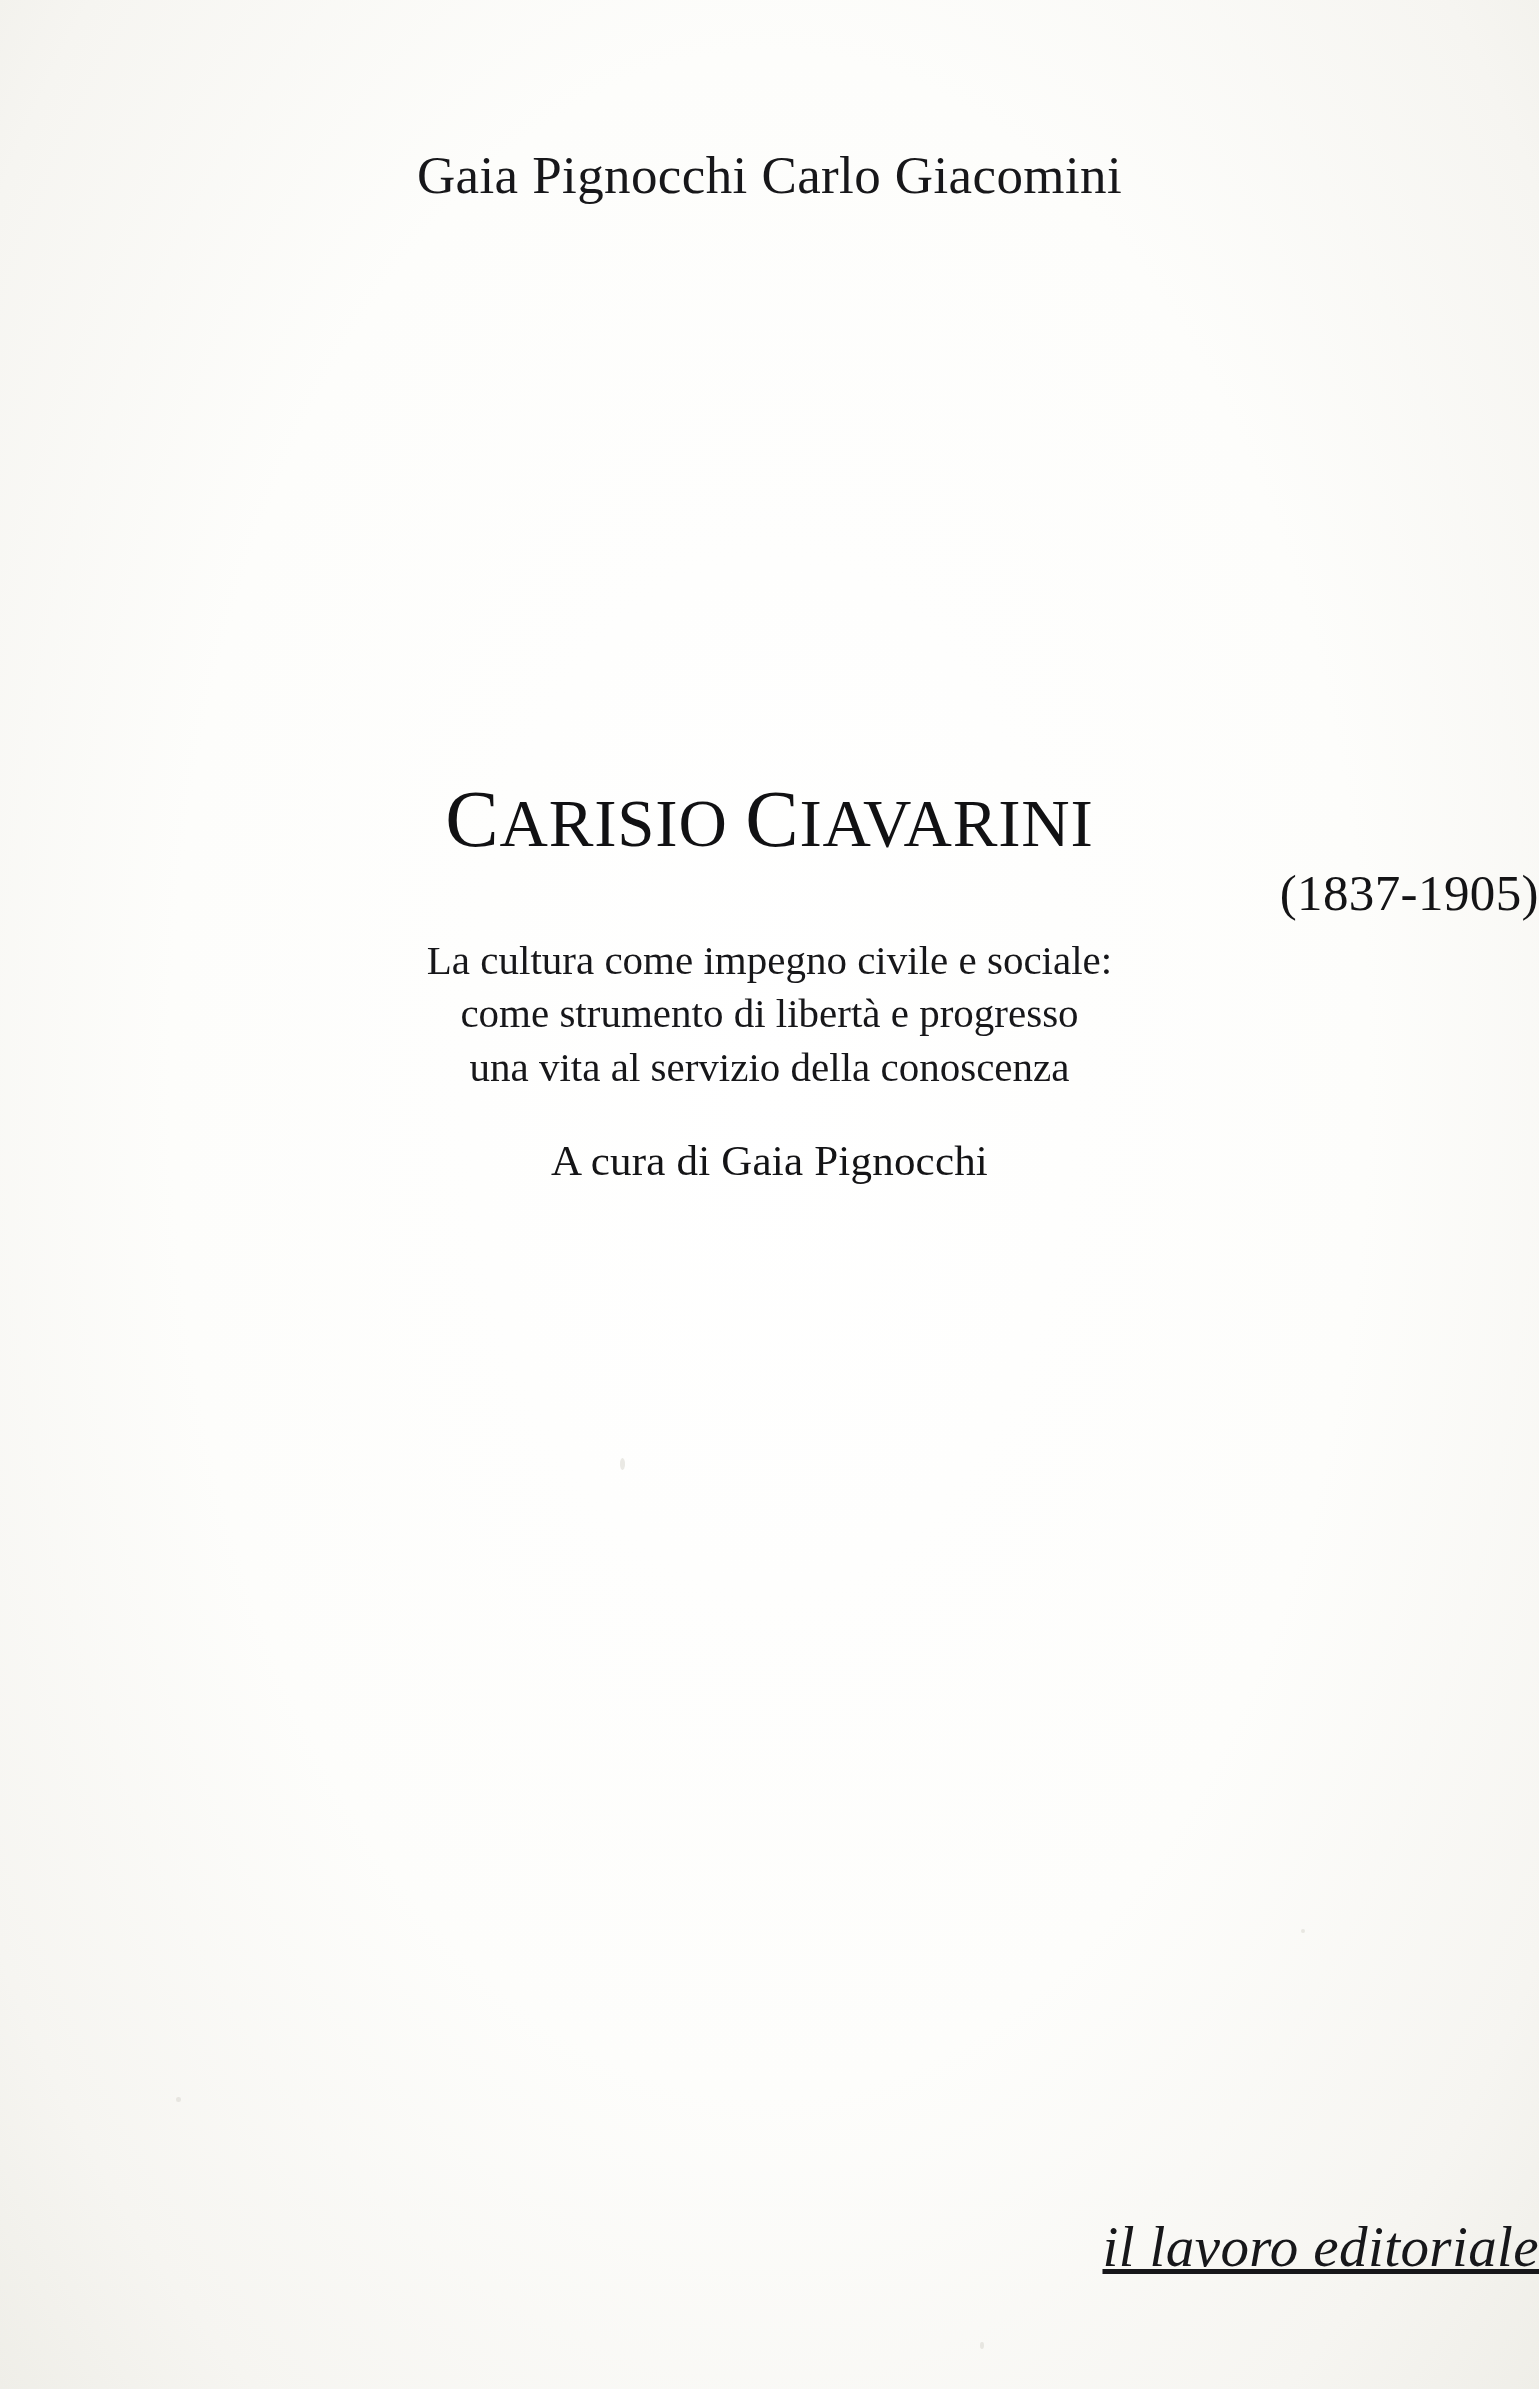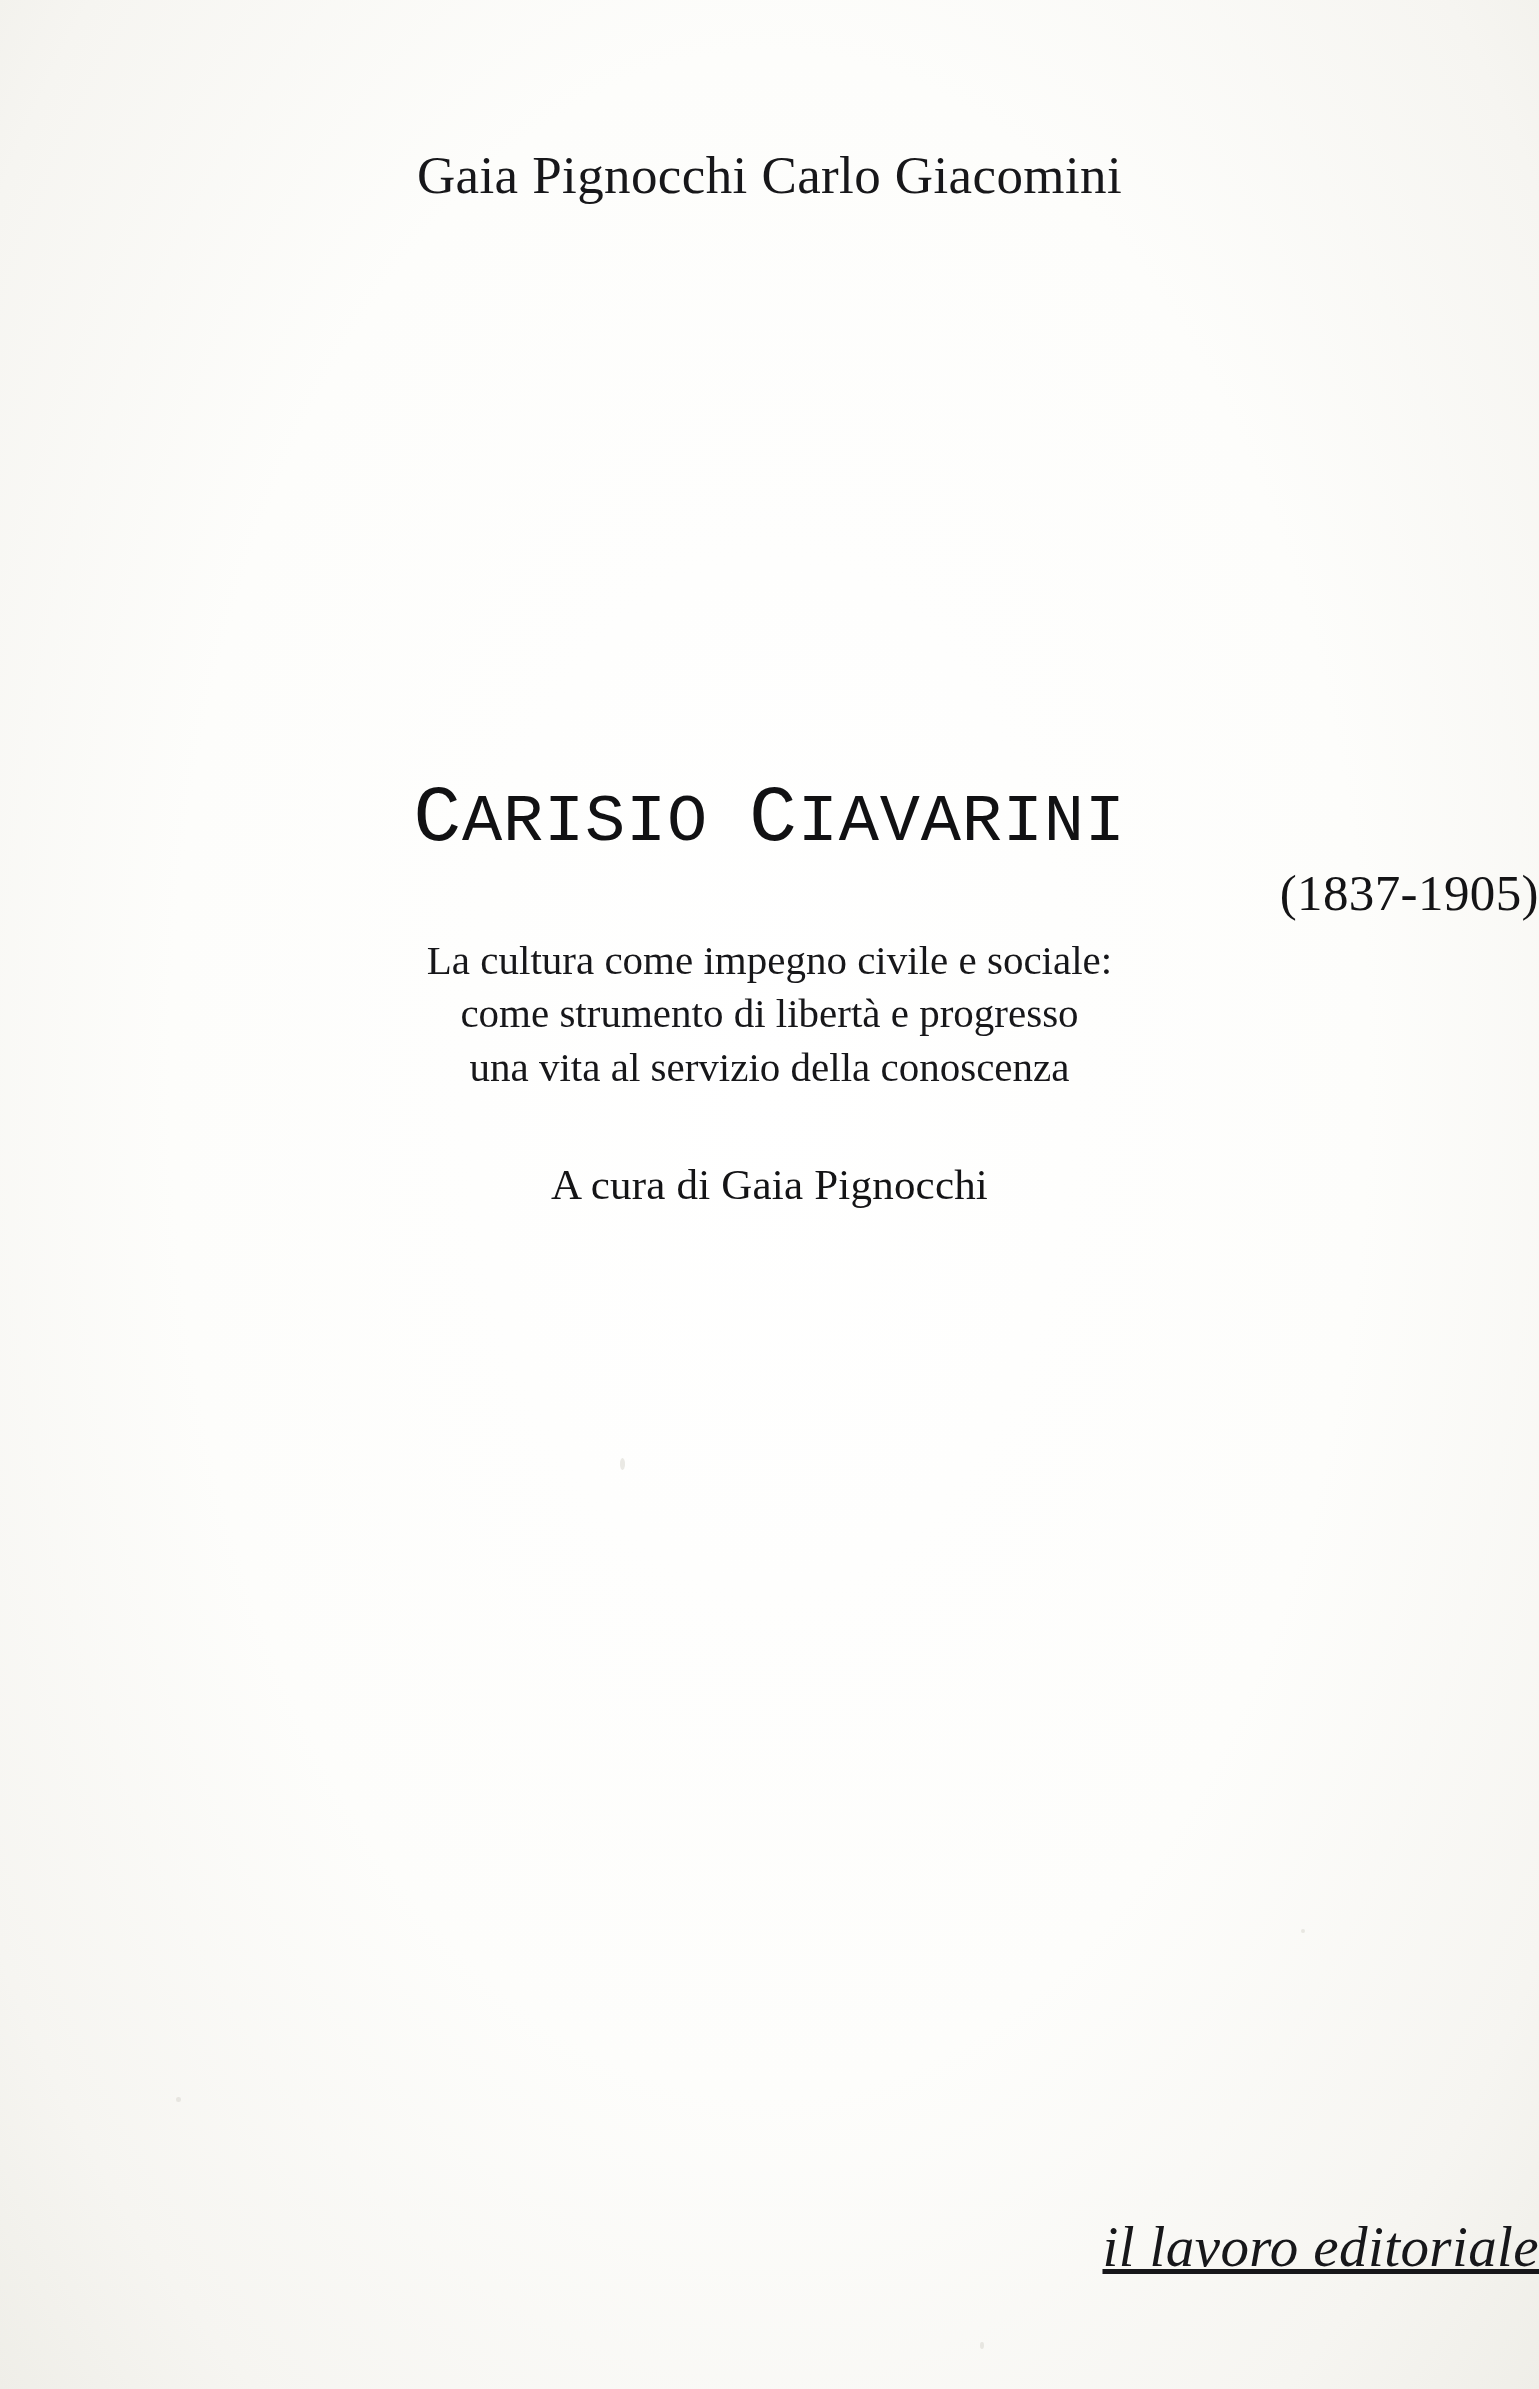--- a/index.html
+++ b/index.html
@@ -51,21 +51,20 @@
     text-align: center;
   }
   .main-title {
     font-size: 67px;
     color: #111113;
     letter-spacing: 0.8px;
     font-variant: small-caps;
     text-transform: none;
     line-height: 1.05;
     white-space: nowrap;
-    font-family: Liberation Mono, monospace;
   }
   .main-title .cap {
     font-size: 80px;
   }
   .years {
     margin-top: 3px;
     font-size: 51px;
     color: #141416;
     letter-spacing: 0.4px;
     text-align: right;
@@ -73,21 +72,21 @@
   .subtitle {
     margin-top: 12px;
     font-size: 41px;
     line-height: 1.30;
     color: #17171a;
   }
   .subtitle div {
     white-space: nowrap;
   }
   .editor {
-    margin-top: 66px;
+    margin-top: 42px;
     font-size: 43px;
     color: #141416;
     letter-spacing: 0.2px;
   }
   .publisher {
     position: absolute;
     bottom: 110px;
     left: 0;
     width: 100%;
     text-align: right;

